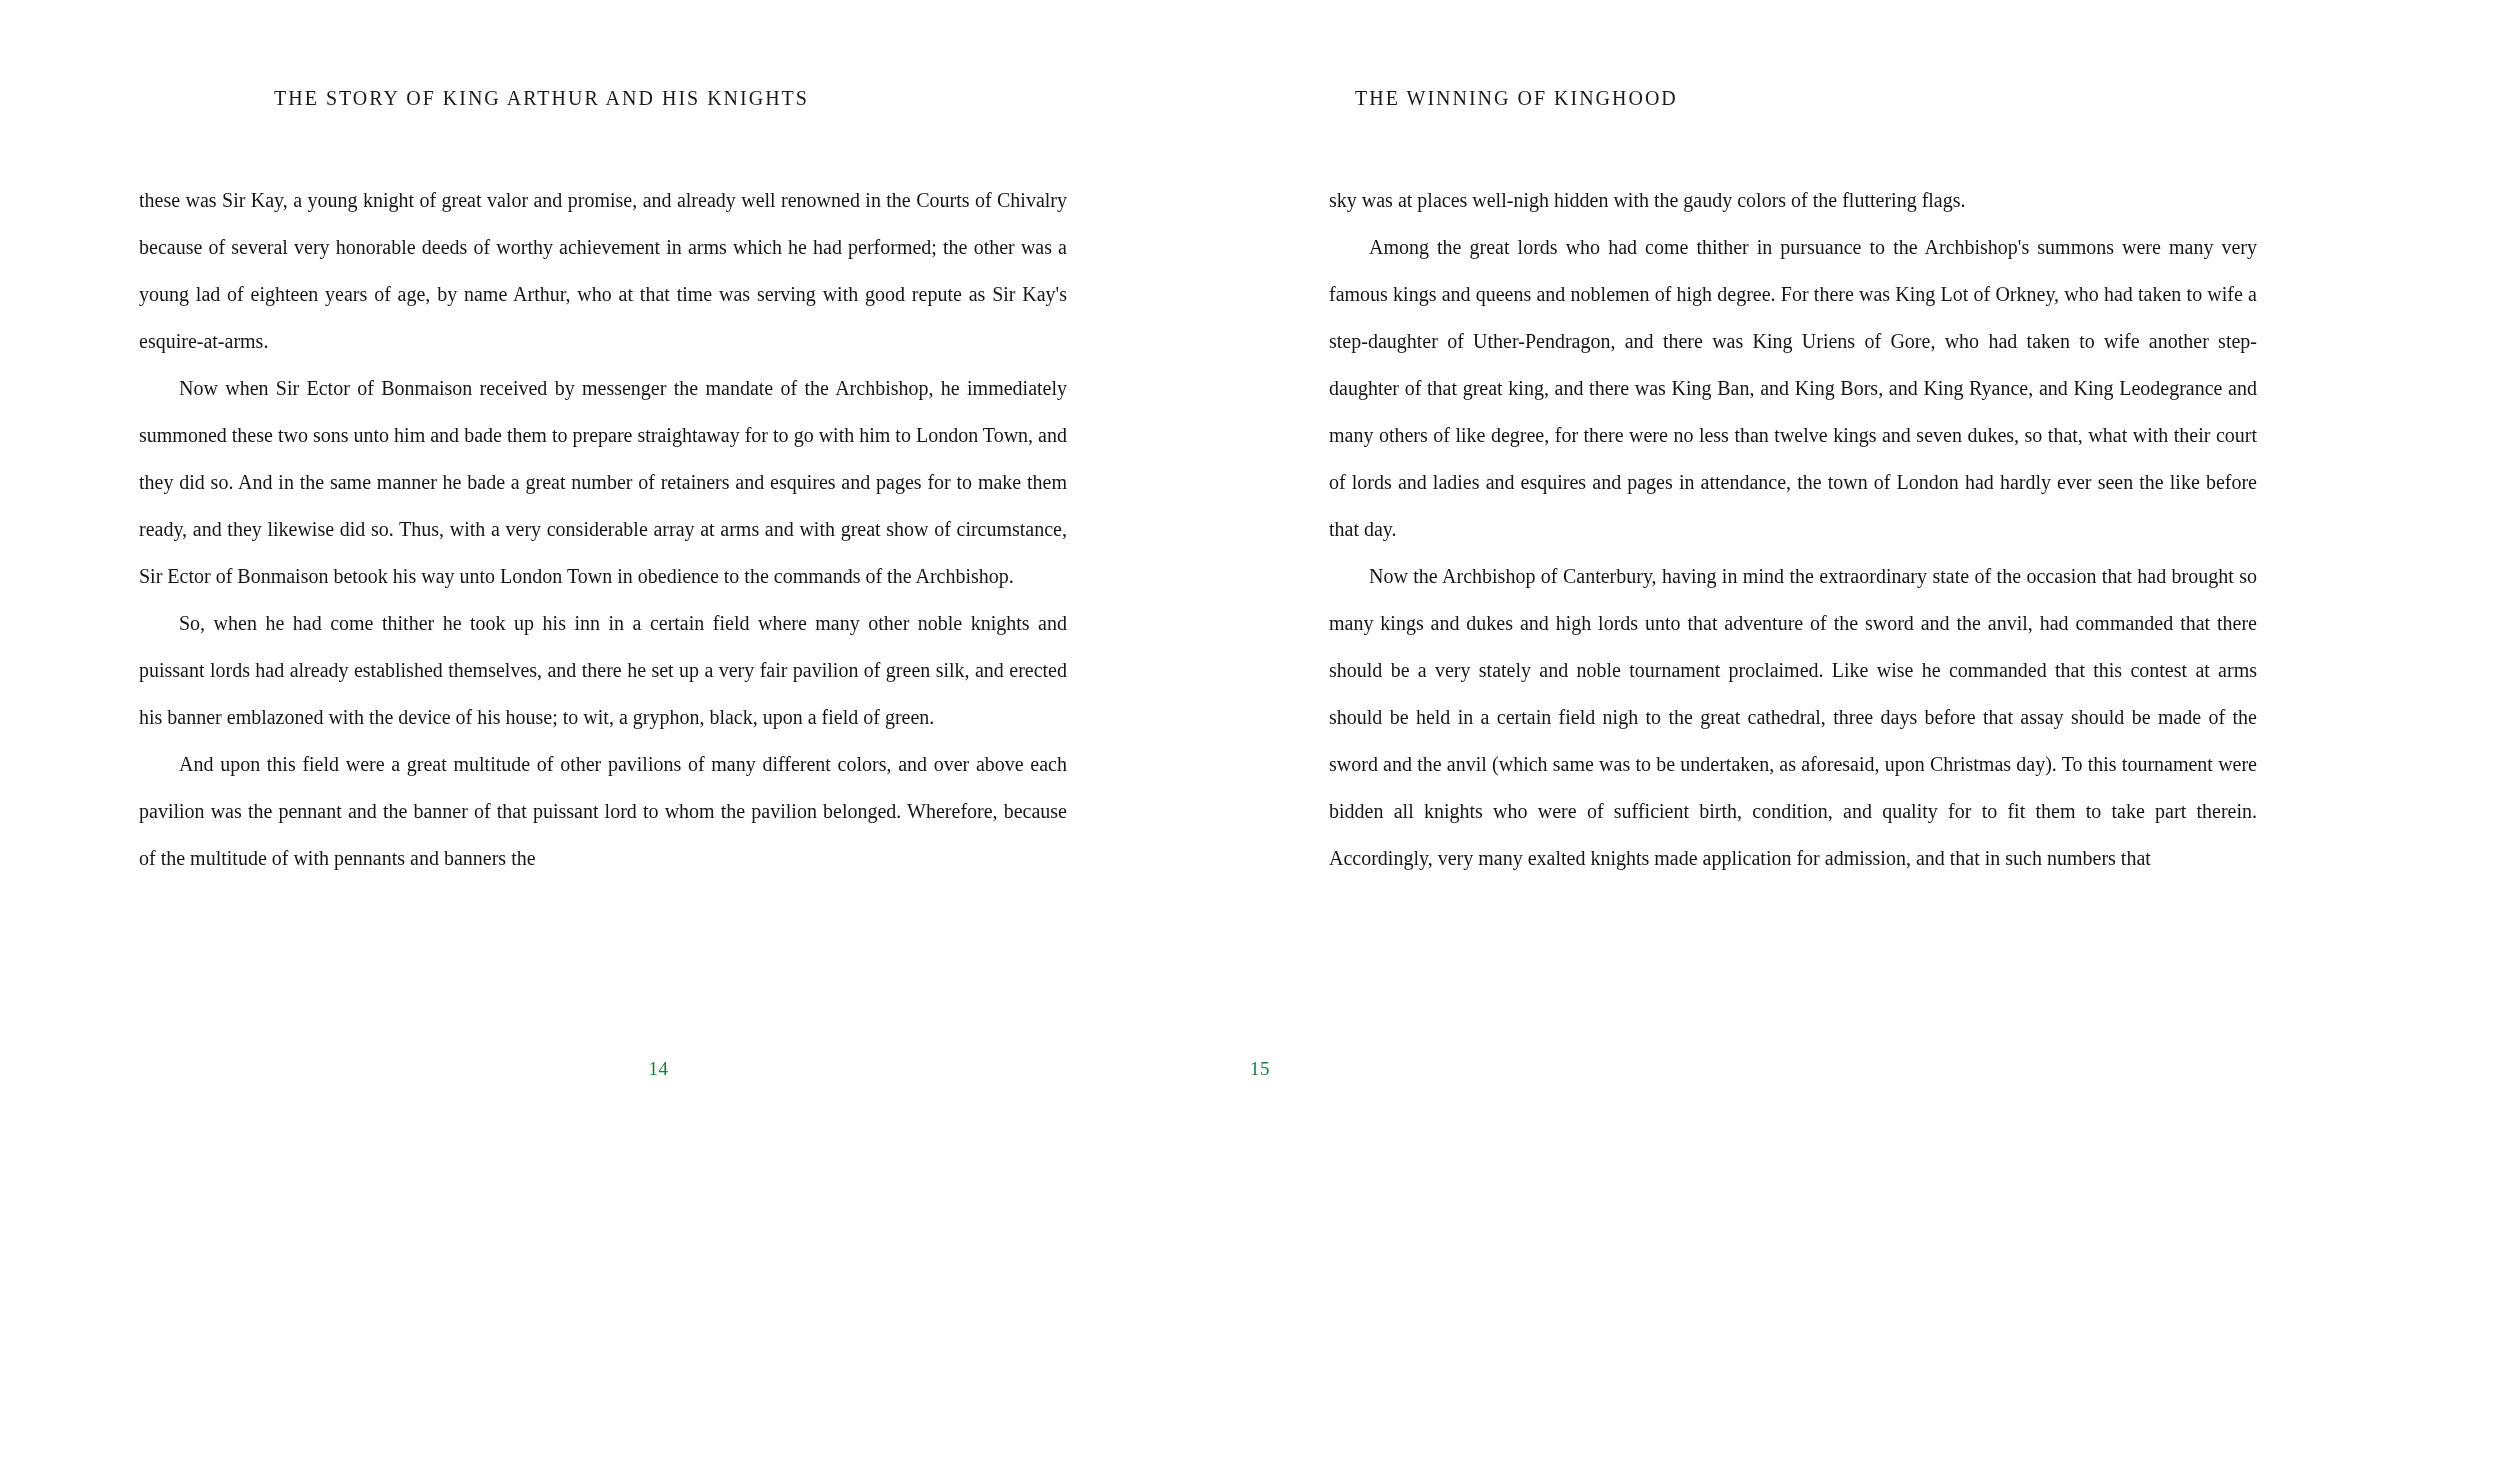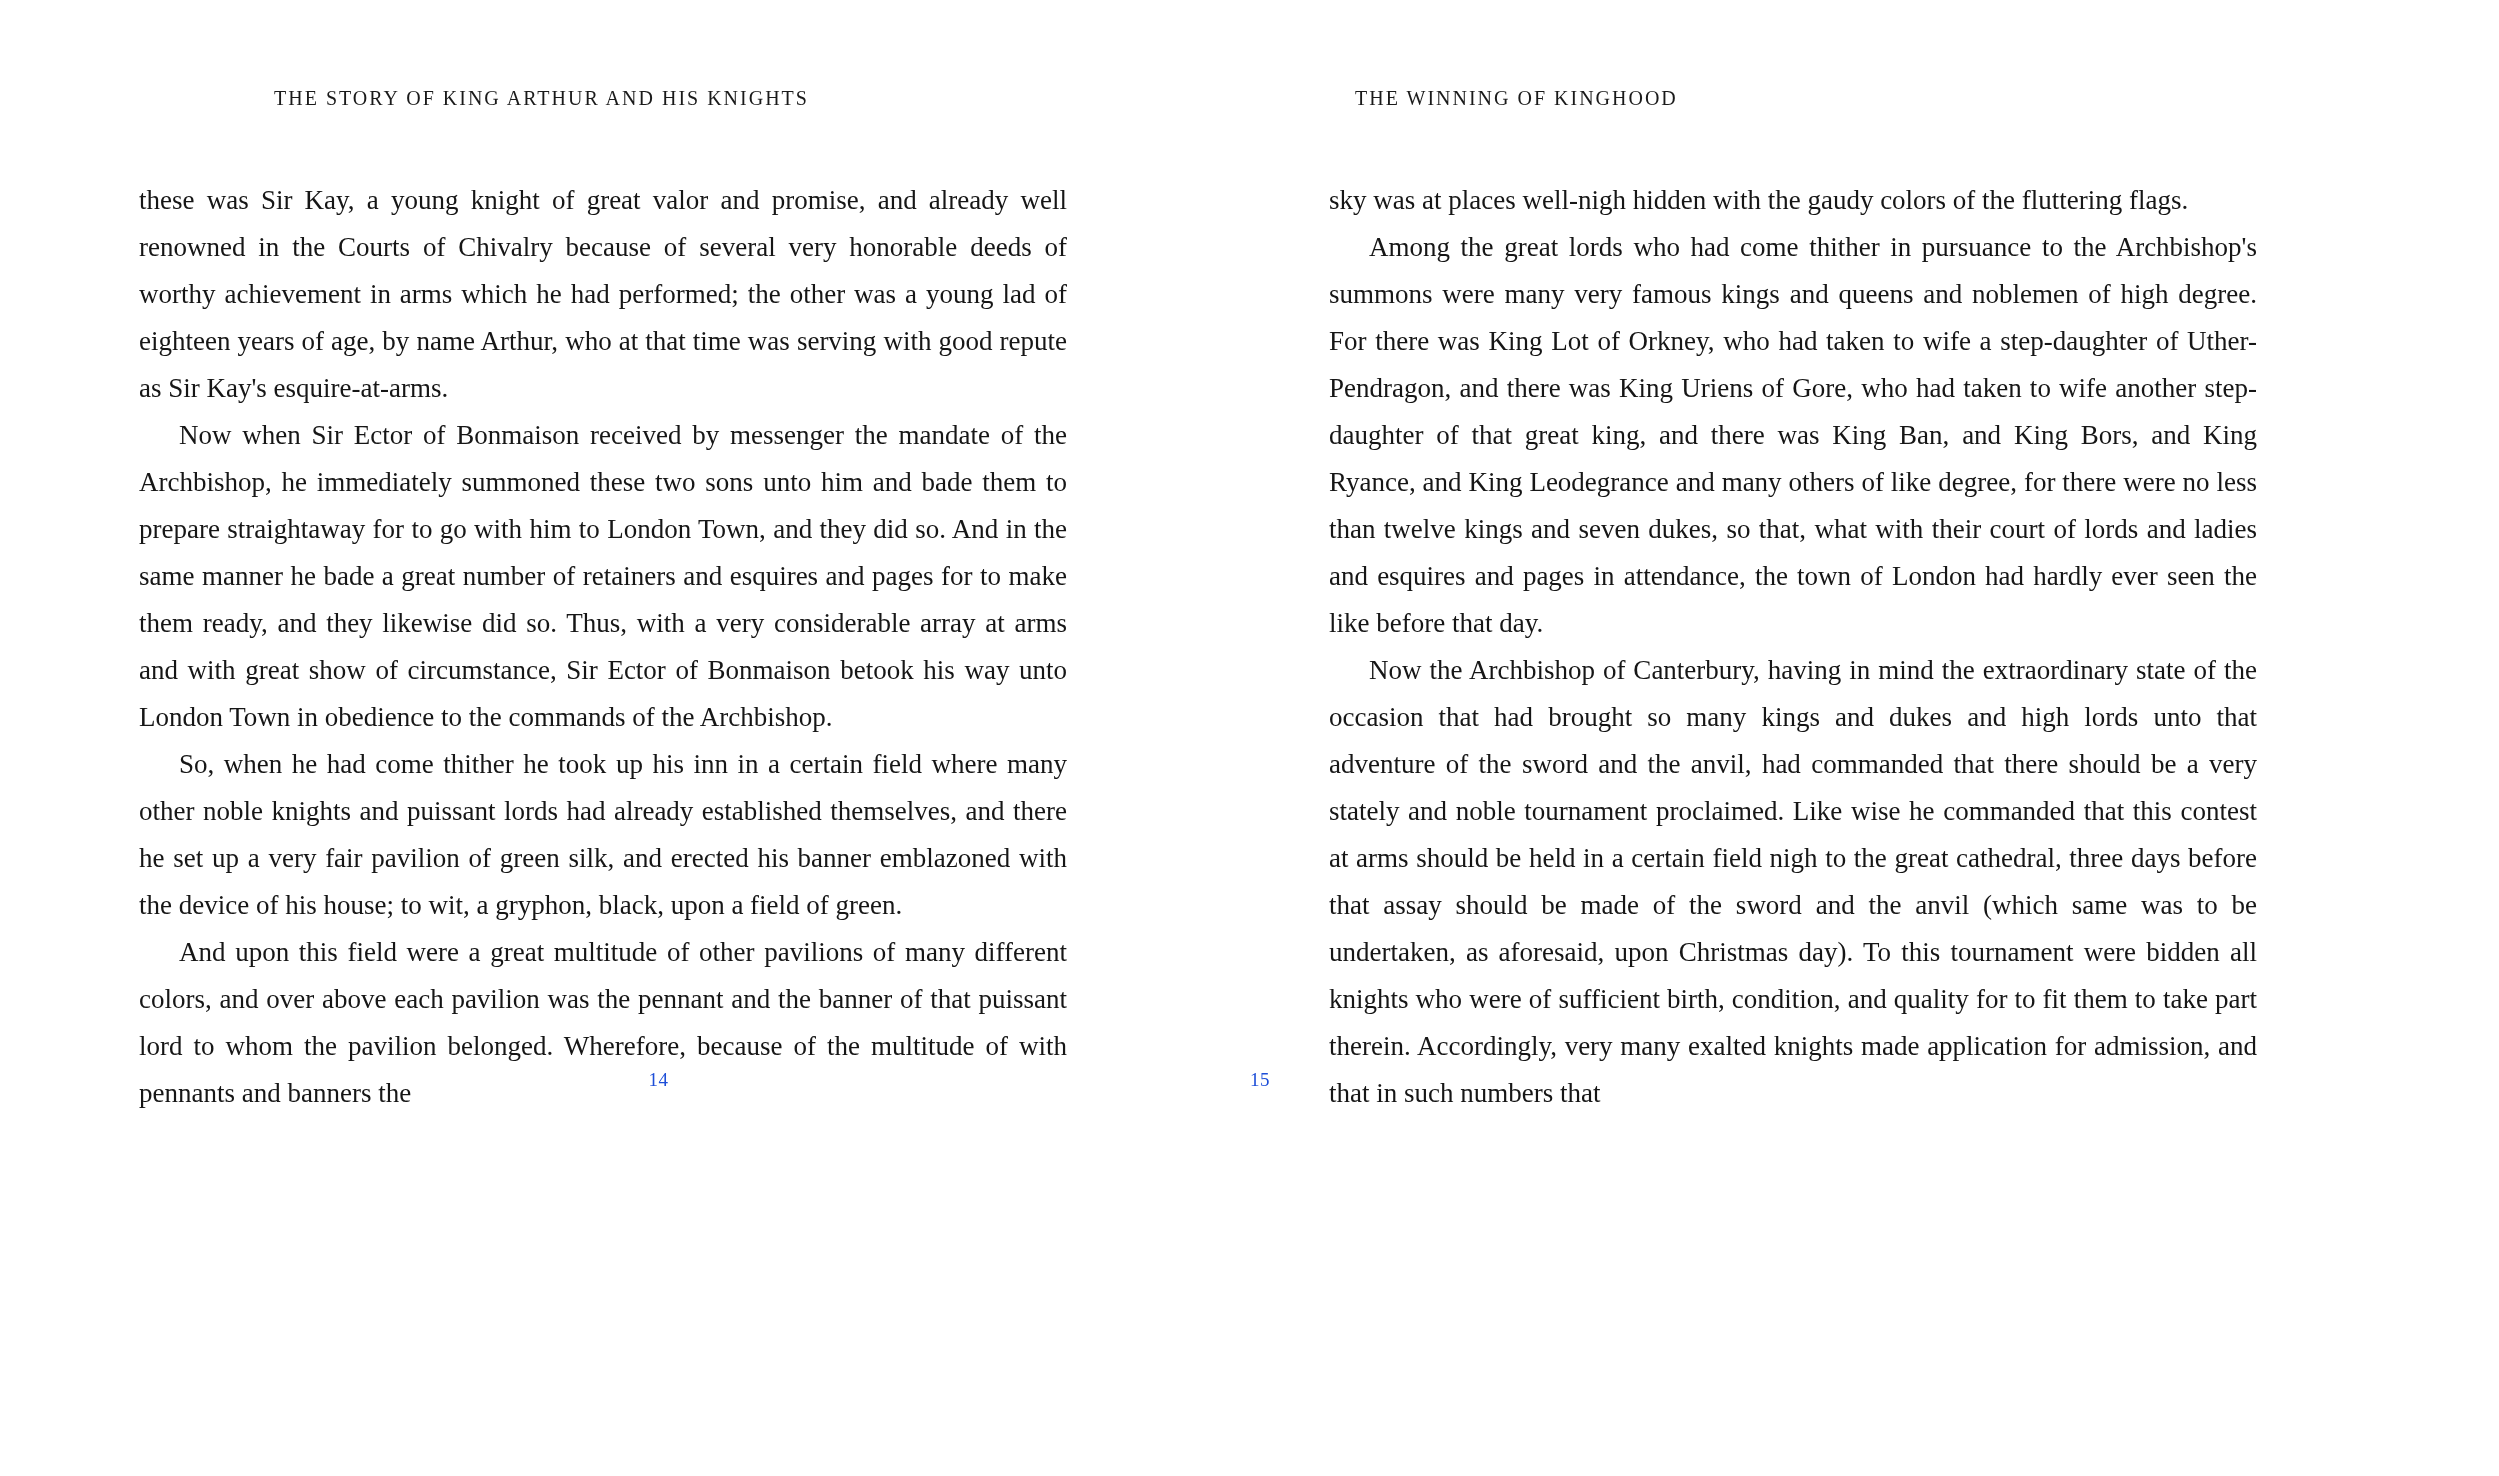--- a/index.html
+++ b/index.html
@@ -56,21 +56,21 @@
     padding-left: 0;
     margin-left: 135px;
   }
   .page-right .running-head {
     padding-left: 0;
     margin-left: 38px;
   }
   .textblock {
     margin-top: 61px;
     width: 928px;
-    font-size: 27px;
+    font-size: 20px;
     line-height: 47px;
     text-align: justify;
     text-justify: inter-word;
     hyphens: none;
     color: #161616;
   }
   .page-left .textblock {
     margin-left: 0;
   }
   .page-right .textblock {
@@ -81,24 +81,24 @@
     text-indent: 0;
   }
   .textblock p.indent {
     text-indent: 40px;
   }
   .textblock p:last-child {
     text-align: justify;
   }
   .folio {
     position: absolute;
-    bottom: 144px;
+    bottom: 155px;
     font-size: 19px;
     letter-spacing: 0.6px;
-    color: #1d4ed8;
+    color: #15803d;
     font-family: "Liberation Serif", serif;
   }
   .folio-left {
     left: 0;
     width: 1250px;
     text-align: center;
     padding-left: 67px;
     box-sizing: border-box;
   }
   .folio-right {

